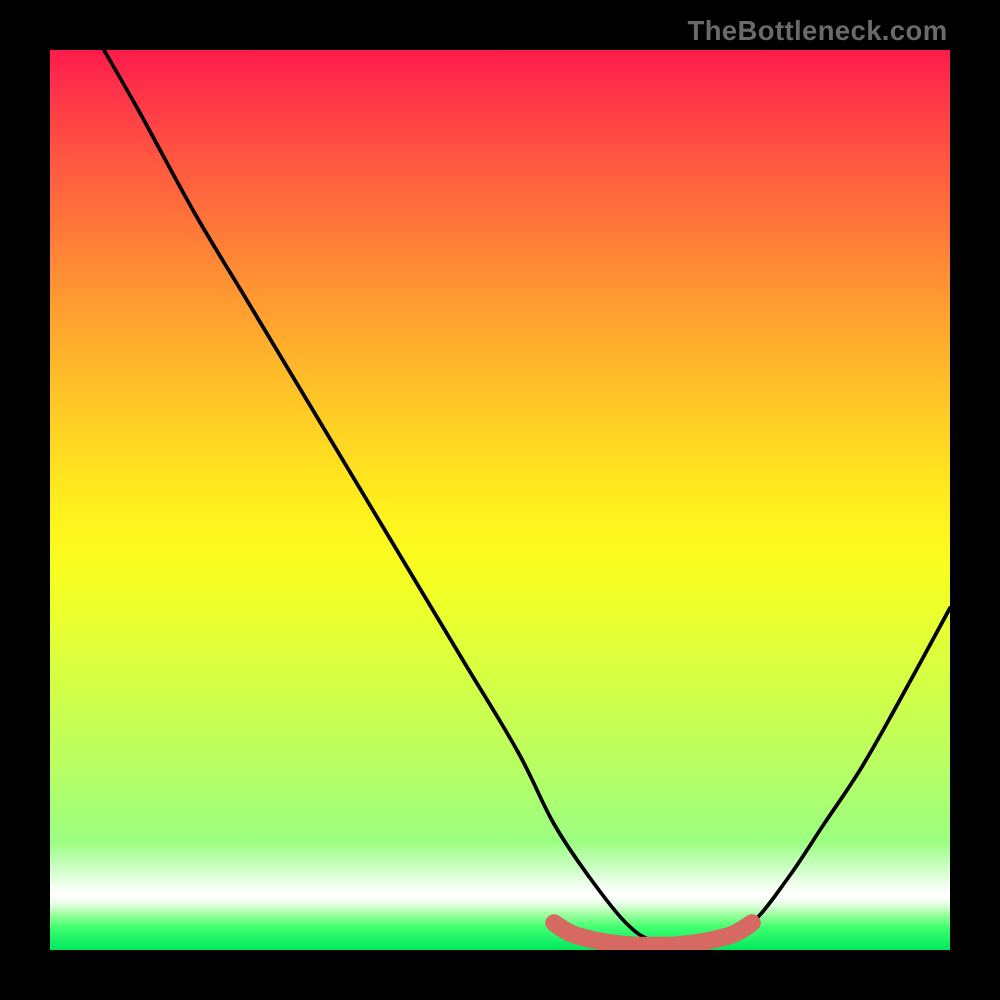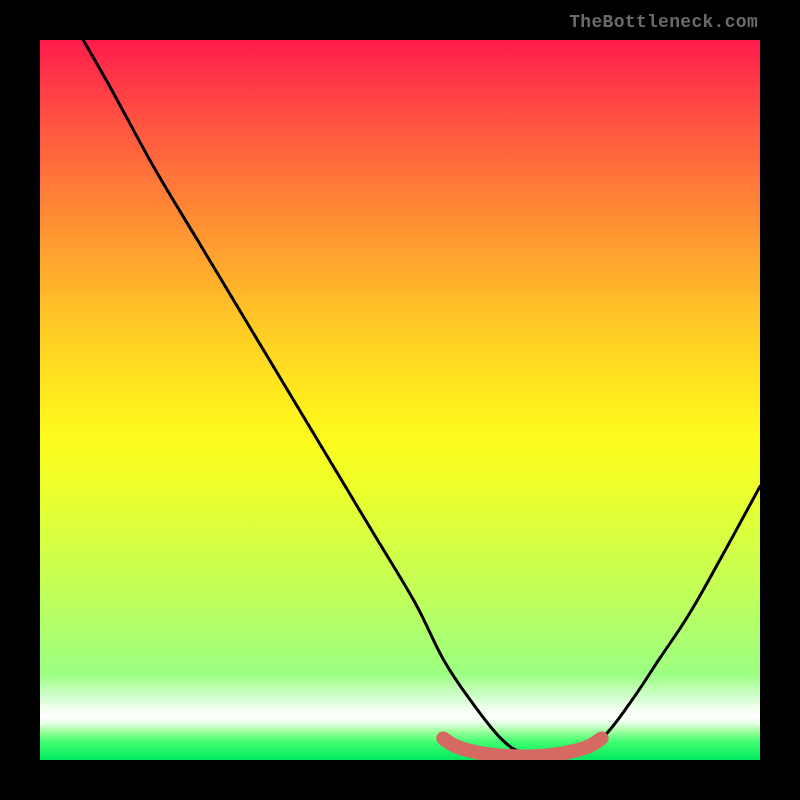--- a/index.html
+++ b/index.html
@@ -52,22 +52,22 @@
       #e0ffe0 95%,
       #9fff9f 96%,
       #40ff70 97.5%,
       #00e860 100%
     );
   }
   .watermark {
     position: absolute;
     top: 12px;
     right: 42px;
-    font-family: Liberation Mono, monospace;
-    font-size: 18px;
+    font-family: Liberation Sans, sans-serif;
+    font-size: 22px;
     font-weight: 600;
     color: #6a6a6a;
     letter-spacing: 0.3px;
     text-align: center;
   }
   svg.curve {
     position: absolute;
     inset: 0;
     width: 720px;
     height: 720px;

